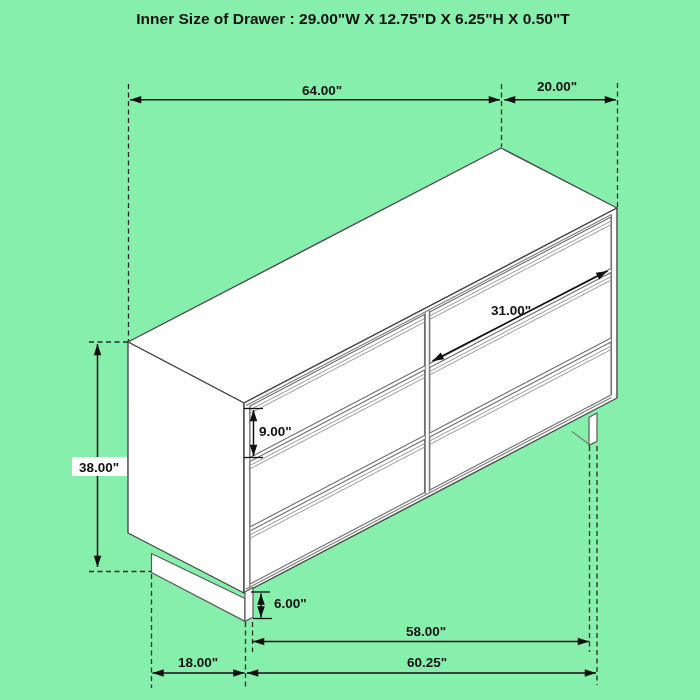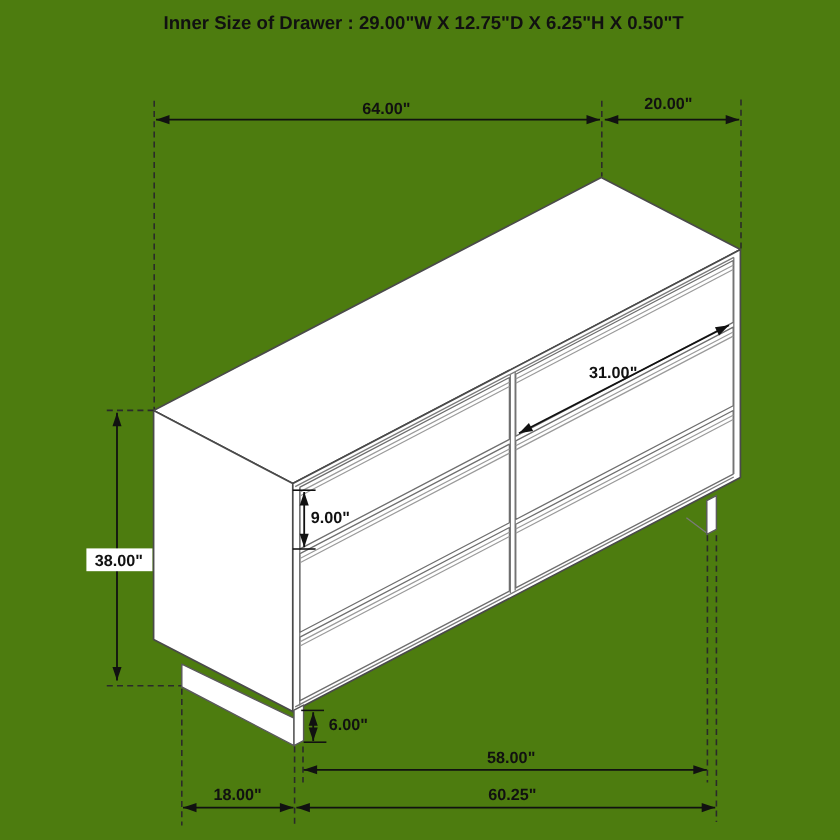--- a/index.html
+++ b/index.html
@@ -1,16 +1,16 @@
 <!DOCTYPE html>
 <html><head>
 <meta charset="utf-8">
 <style>
   html,body{margin:0;padding:0;background:#fff;}
-  .stage{position:relative;width:700px;height:700px;background:#4d7c0f;overflow:hidden;
+  .stage{position:relative;width:700px;height:700px;background:#86efac;overflow:hidden;
          font-family:"Liberation Sans",sans-serif;}
   svg{display:block;}
   svg text{font-family:"Liberation Sans",sans-serif;font-weight:bold;fill:#111;}
   .title-text{font-size:15.5px;}
   .dim-label{font-size:13.5px;}
   .outline{fill:#ffffff;stroke:#4a4a4a;stroke-width:1.4;stroke-linejoin:round;}
   .inner{fill:none;stroke:#7a7a7a;stroke-width:1.1;}
   .drawer{fill:#ffffff;stroke:#6e6e6e;stroke-width:1.1;stroke-linejoin:round;}
   .lip{fill:none;stroke:#9a9a9a;stroke-width:1;}
   .leg{fill:#ffffff;stroke:#5a5a5a;stroke-width:1.2;stroke-linejoin:round;}

